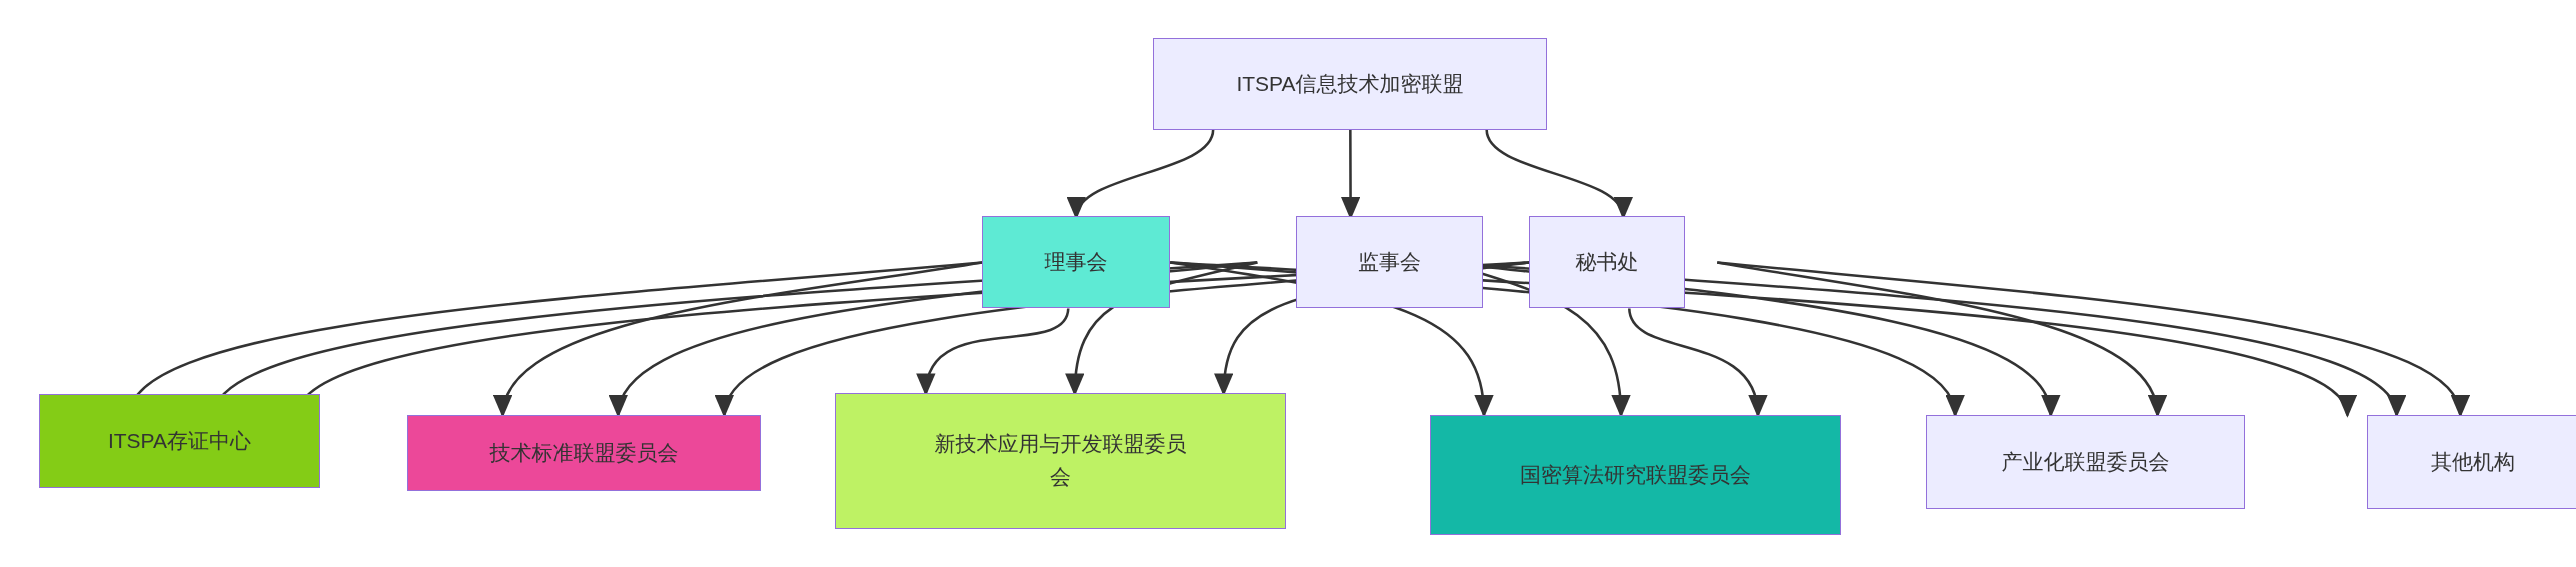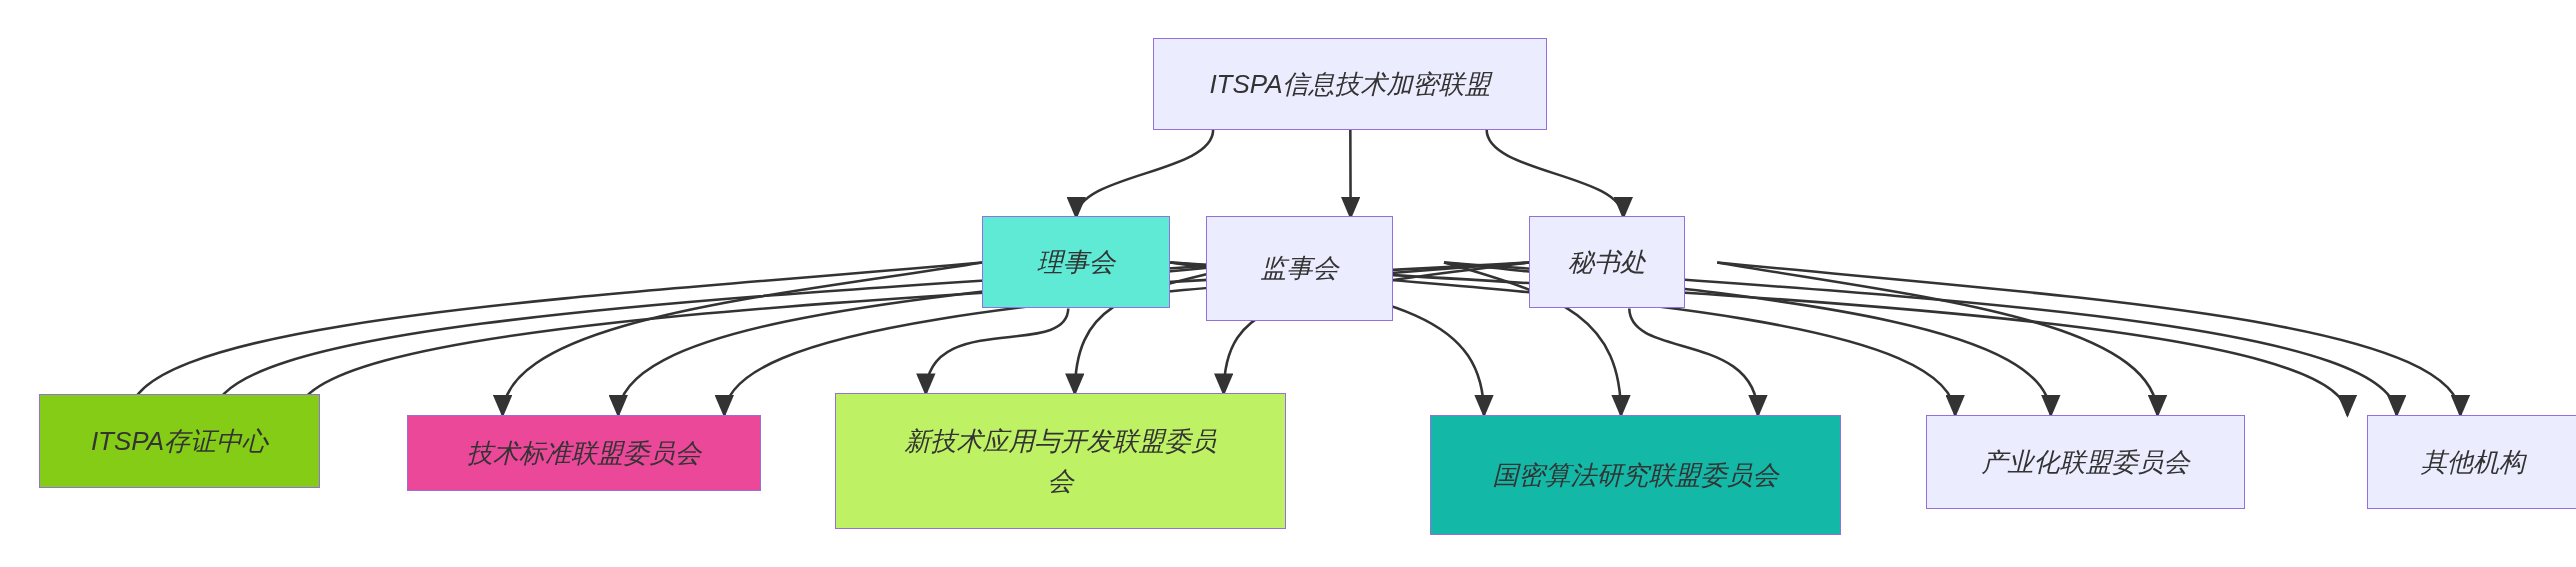--- a/index.html
+++ b/index.html
@@ -38,25 +38,24 @@
   .node {
     position: absolute;
     box-sizing: border-box;
     border: 1.7px solid;
     display: flex;
     align-items: center;
     justify-content: center;
     text-align: center;
   }
   .node .node-label {
-    font-size: 26px;
+    font-size: 21px;
     line-height: 1.55;
     white-space: pre-line;
     padding: 0 13.7px;
-    font-style: italic;
   }
 </style>
 </head>
 <body>
 
 <div class="canvas">
   <svg class="edges-layer" id="edges-layer" width="2576" height="567" viewBox="0 0 4524 996" xmlns="http://www.w3.org/2000/svg">
     <defs>
       <marker id="arrowhead" markerUnits="userSpaceOnUse" markerWidth="40" markerHeight="34" refX="36" refY="17" orient="auto">
         <path d="M0,0 L40,17 L0,34 Z" fill="#333333"></path>
@@ -86,21 +85,21 @@
         <path class="edge" d="M3016,461 C3611.77,520.18 4321.4,560 4321.4,730" stroke="#333333" marker-end="url(#arrowhead)"></path>
       </g>
   </svg>
   <div class="nodes-layer" id="nodes-layer">
       <div class="node" style="left: 1153px; top: 38px; width: 394px; height: 92px; background: rgb(236, 236, 255); border-color: rgb(147, 112, 219);">
         <span class="node-label" style="color: rgb(51, 51, 51);">ITSPA信息技术加密联盟</span>
       </div>
       <div class="node" style="left: 982px; top: 216px; width: 188px; height: 92px; background: #5eead4; border-color: rgb(147, 112, 219);">
         <span class="node-label" style="color: rgb(51, 51, 51);">理事会</span>
       </div>
-      <div class="node" style="left: 1206px; top: 216px; width: 187px; height: 105px; background: rgb(236, 236, 255); border-color: rgb(147, 112, 219);">
+      <div class="node" style="left: 1296px; top: 216px; width: 187px; height: 92px; background: rgb(236, 236, 255); border-color: rgb(147, 112, 219);">
         <span class="node-label" style="color: rgb(51, 51, 51);">监事会</span>
       </div>
       <div class="node" style="left: 1529px; top: 216px; width: 156px; height: 92px; background: rgb(236, 236, 255); border-color: rgb(147, 112, 219);">
         <span class="node-label" style="color: rgb(51, 51, 51);">秘书处</span>
       </div>
       <div class="node" style="left: 39px; top: 394px; width: 281px; height: 94px; background: #84cc16; border-color: rgb(147, 112, 219);">
         <span class="node-label" style="color: rgb(51, 51, 51);">ITSPA存证中心</span>
       </div>
       <div class="node" style="left: 407px; top: 415px; width: 354px; height: 76px; background: #ec4899; border-color: rgb(147, 112, 219);">
         <span class="node-label" style="color: rgb(51, 51, 51);">技术标准联盟委员会</span>

